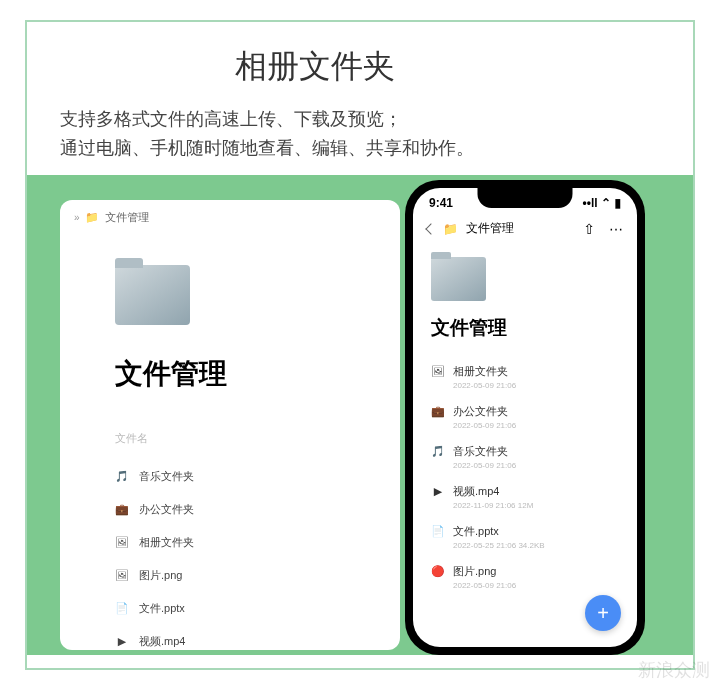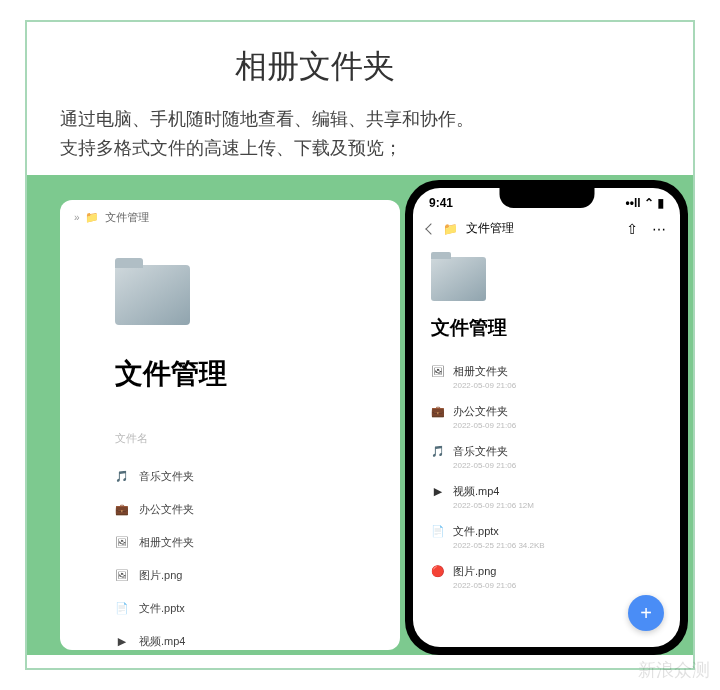--- a/index.html
+++ b/index.html
@@ -10,21 +10,21 @@
 .desc{position:absolute;left:60px;top:105px;font-size:18px;font-family:"Kaiti SC","STKaiti",cursive;color:#444;line-height:1.6}
 .desktop{position:absolute;left:60px;top:200px;width:340px;height:450px;background:#fff;border-radius:12px;overflow:hidden}
 .desktop-header{padding:10px 14px;font-size:11px;color:#666;display:flex;align-items:center;gap:6px}
 .folder-big{width:75px;height:60px;margin:30px 0 0 55px;background:linear-gradient(145deg,#cfd8dc,#90a4ae);border-radius:4px;position:relative}
 .folder-big::before{content:"";position:absolute;top:-7px;left:0;width:28px;height:10px;background:#b0bec5;border-radius:3px 3px 0 0}
 .desktop h2{margin:30px 0 0 55px;font-size:28px;font-weight:600}
 .col-header{margin:38px 0 4px 55px;font-size:11px;color:#bbb}
 .d-list{margin:14px 0 0 55px}
 .d-item{display:flex;align-items:center;gap:10px;padding:9px 0;font-size:11px;color:#444}
 .icon{width:14px;height:14px;display:inline-flex;align-items:center;justify-content:center;font-size:11px}
-.phone{position:absolute;left:405px;top:180px;width:283px;height:475px;background:#000;border-radius:34px;padding:8px}
+.phone{position:absolute;left:405px;top:180px;width:240px;height:475px;background:#000;border-radius:34px;padding:8px}
 .phone-screen{width:100%;height:100%;background:#fff;border-radius:27px;overflow:hidden;position:relative}
 .notch{position:absolute;top:0;left:50%;transform:translateX(-50%);width:95px;height:20px;background:#000;border-radius:0 0 14px 14px}
 .status{display:flex;justify-content:space-between;padding:8px 16px 4px;font-size:12px;font-weight:600}
 .p-header{display:flex;align-items:center;padding:6px 14px;gap:8px;font-size:12px}
 .p-header-right{margin-left:auto;display:flex;gap:14px;font-size:14px}
 .folder-sm{width:55px;height:44px;margin:14px 0 0 18px;background:linear-gradient(145deg,#cfd8dc,#90a4ae);border-radius:3px;position:relative}
 .folder-sm::before{content:"";position:absolute;top:-5px;left:0;width:20px;height:7px;background:#b0bec5;border-radius:2px 2px 0 0}
 .phone h3{margin:14px 0 0 18px;font-size:19px;font-weight:600}
 .p-list{margin:16px 0 0 18px}
 .p-item{padding:7px 0}
@@ -36,22 +36,22 @@
 .chevrons{color:#999;font-size:10px}
 </style>
 </head>
 <body>
 
 <div class="frame"></div>
 <div class="green-bg"></div>
 
 <div class="title">相册文件夹</div>
 <div class="desc">
+  <div>支持多格式文件的高速上传、下载及预览；</div>
   <div>通过电脑、手机随时随地查看、编辑、共享和协作。</div>
-  <div>支持多格式文件的高速上传、下载及预览；</div>
 </div>
 
 <div class="desktop">
   <div class="desktop-header">
     <span class="chevrons">»</span>
     <span>📁</span>
     <span>文件管理</span>
   </div>
   <div class="folder-big"></div>
   <h2>文件管理</h2>
@@ -122,21 +122,21 @@
             <span class="icon">🎵</span>
             <span>音乐文件夹</span>
           </div>
           <div class="p-item-sub">2022-05-09 21:06</div>
         </div>
       <div class="p-item">
           <div class="p-item-top">
             <span class="icon">▶</span>
             <span>视频.mp4</span>
           </div>
-          <div class="p-item-sub">2022-05-09 21:06   12M</div>
+          <div class="p-item-sub">2022-11-09 21:06   12M</div>
         </div>
       <div class="p-item">
           <div class="p-item-top">
             <span class="icon">📄</span>
             <span>文件.pptx</span>
           </div>
           <div class="p-item-sub">2022-05-25 21:06   34.2KB</div>
         </div>
       <div class="p-item">
           <div class="p-item-top">

